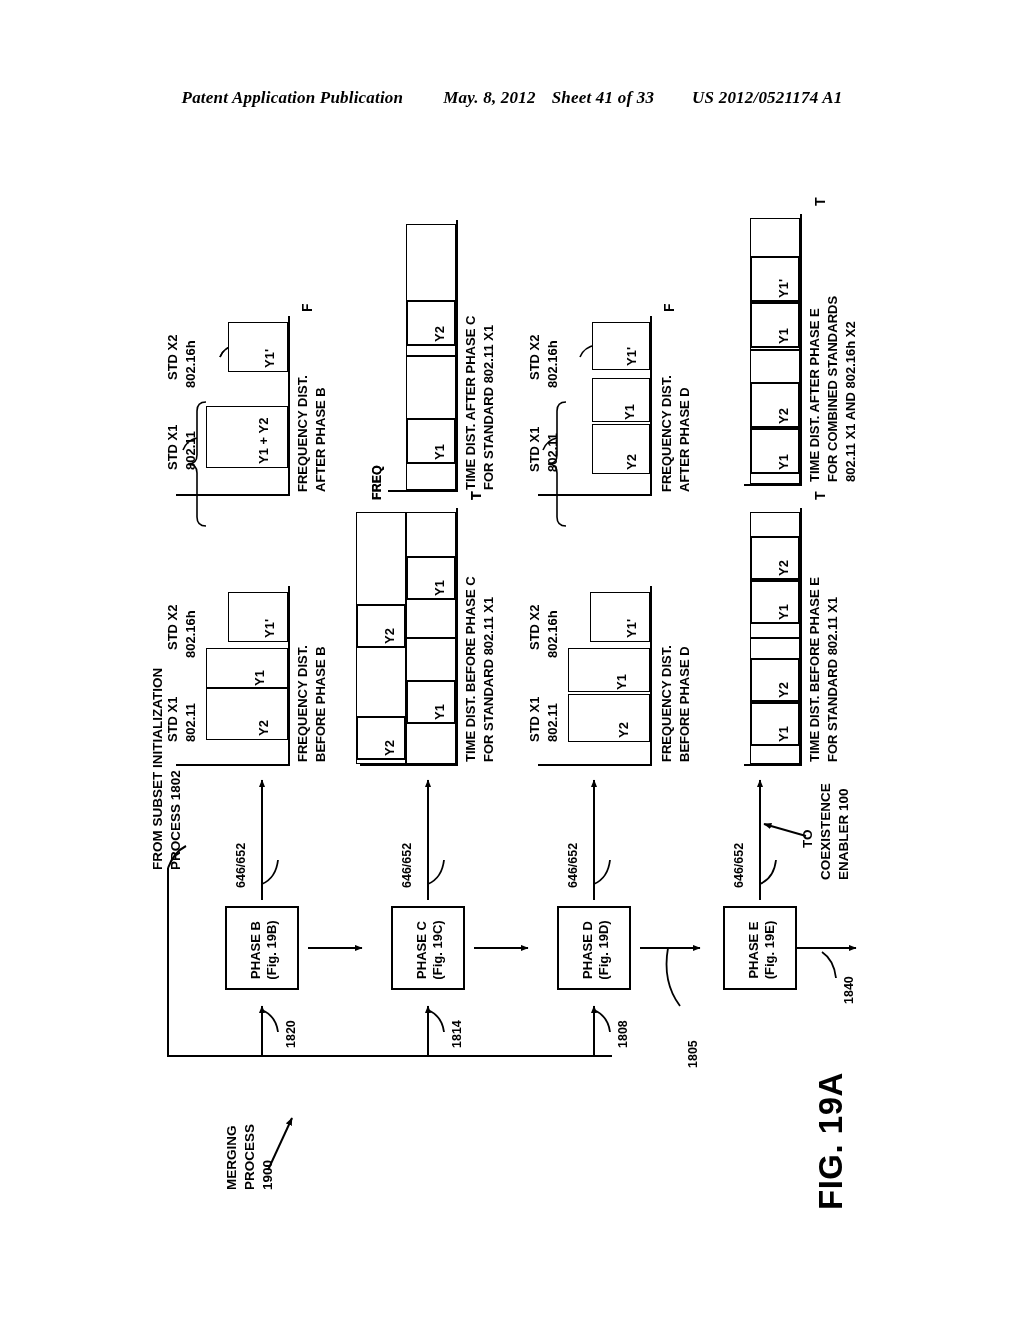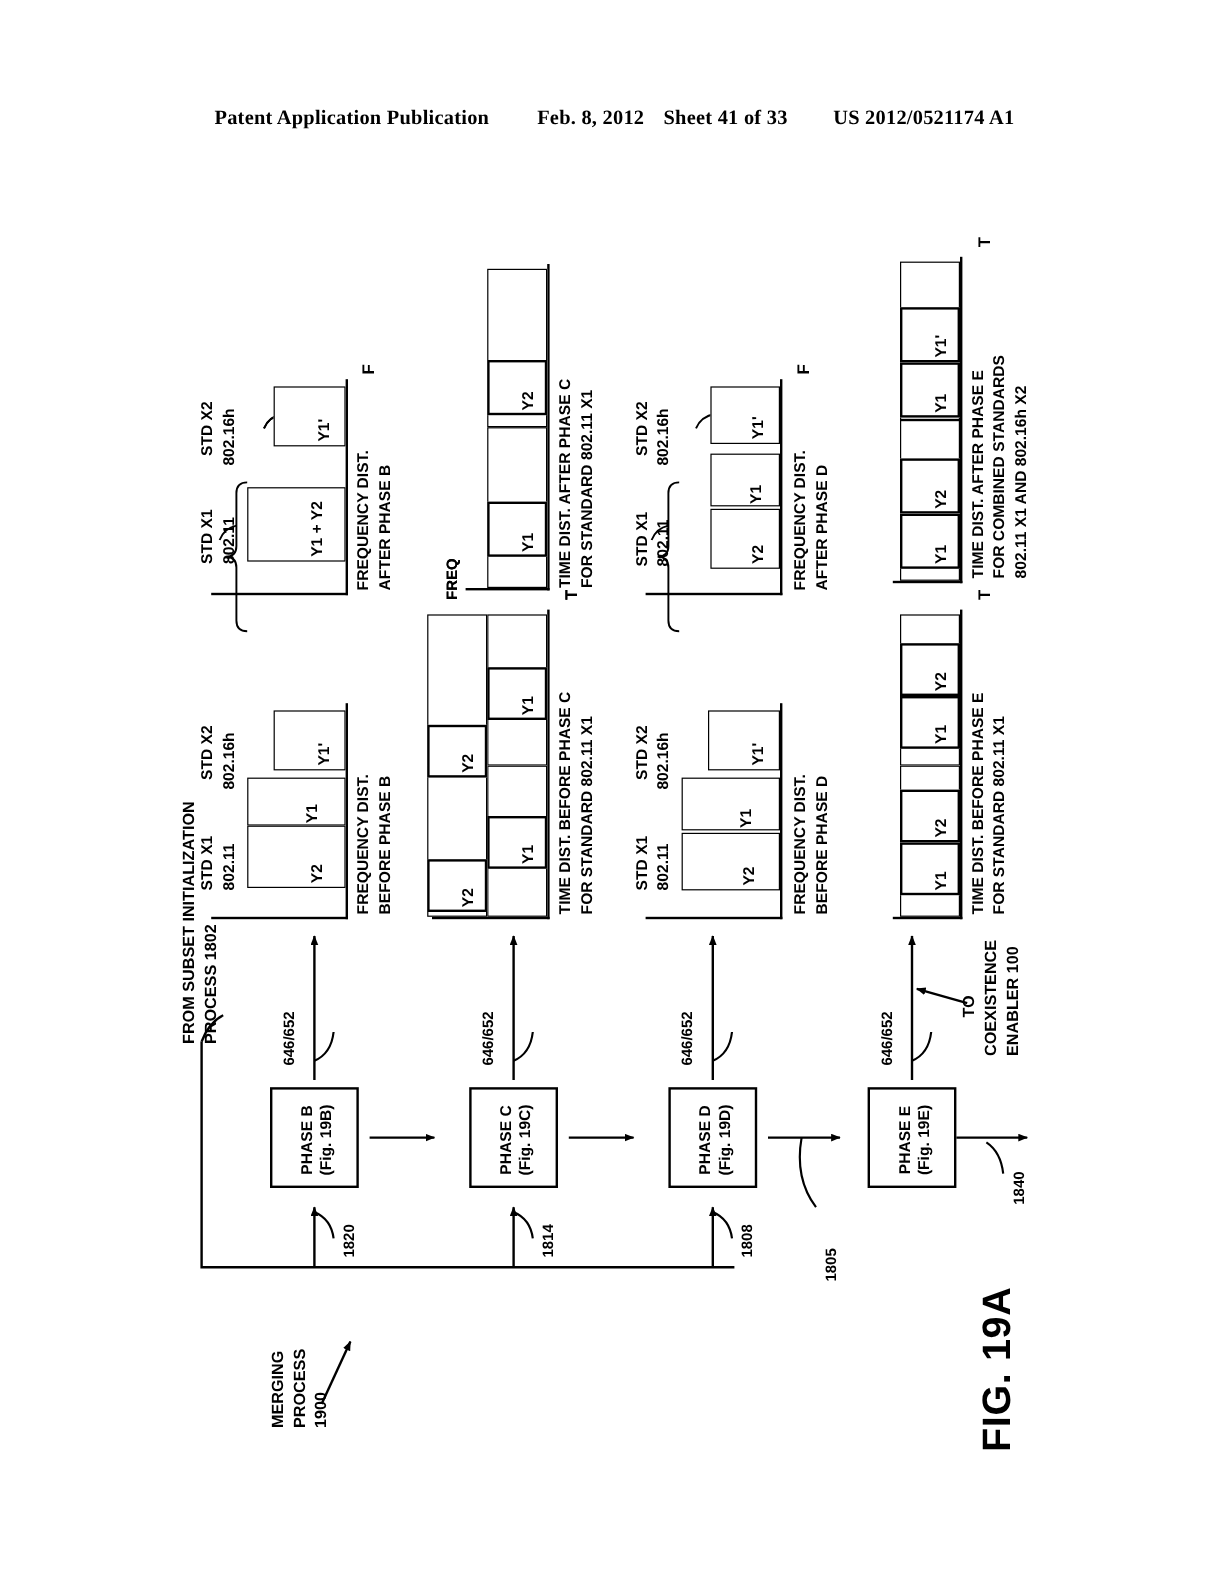--- a/index.html
+++ b/index.html
@@ -3,21 +3,21 @@
 <meta charset="utf-8">
 <style>
   html,body{margin:0;padding:0;background:#fff;}
   body{width:1024px;height:1320px;position:relative;
        font-family:"Liberation Sans", sans-serif;color:#000;overflow:hidden;}
 
   
   .hdr{position:absolute;top:88px;left:0;width:1024px;text-align:center;
        font-family:"Liberation Serif", serif;font-weight:bold;font-size:17px;
        letter-spacing:.2px;white-space:nowrap;}
-  .hdr span{display:inline-block;vertical-align:baseline;}
+  .hdr span{display:inline-block;vertical-align:baseline;font-style:italic;}
   .hdr .g1{margin-right:40px;}
   .hdr .g2{margin-right:16px;}
   .hdr .g3{margin-right:38px;}
 
   
   .rot{position:absolute;transform-origin:0 0;
        transform:rotate(-90deg);white-space:nowrap;font-weight:bold;
        font-size:13px;line-height:1.12;}
   .rotn{position:absolute;transform-origin:0 0;
        transform:rotate(-90deg);white-space:nowrap;font-weight:bold;
@@ -42,21 +42,21 @@
           font-family:"Liberation Sans", sans-serif;font-weight:bold;
           font-size:33px;white-space:nowrap;letter-spacing:.5px;}
 
   svg.ov{position:absolute;left:0;top:0;width:1024px;height:1320px;
          pointer-events:none;}
 </style>
 </head>
 <body>
 
 <div class="hdr">
-  <span class="g1">Patent Application Publication</span><span class="g2">Feb. 8, 2012</span><span class="g3">Sheet 41 of 33</span><span>US 2012/0521174 A1</span>
+  <span class="g1">Patent Application Publication</span><span class="g2">May. 8, 2012</span><span class="g3">Sheet 41 of 33</span><span>US 2012/0521174 A1</span>
 </div>
 
 <svg class="ov" viewBox="0 0 1024 1320">
   <defs>
     <marker id="ah" markerWidth="9" markerHeight="9" refX="7.4" refY="3.2" orient="auto" markerUnits="userSpaceOnUse">
       <path d="M0,0 L8,3.2 L0,6.4 z" fill="#000"></path>
     </marker>
   </defs>
 
   <path d="M168,868 L168,1056 L612,1056" stroke="#000" stroke-width="2" fill="none"></path>

